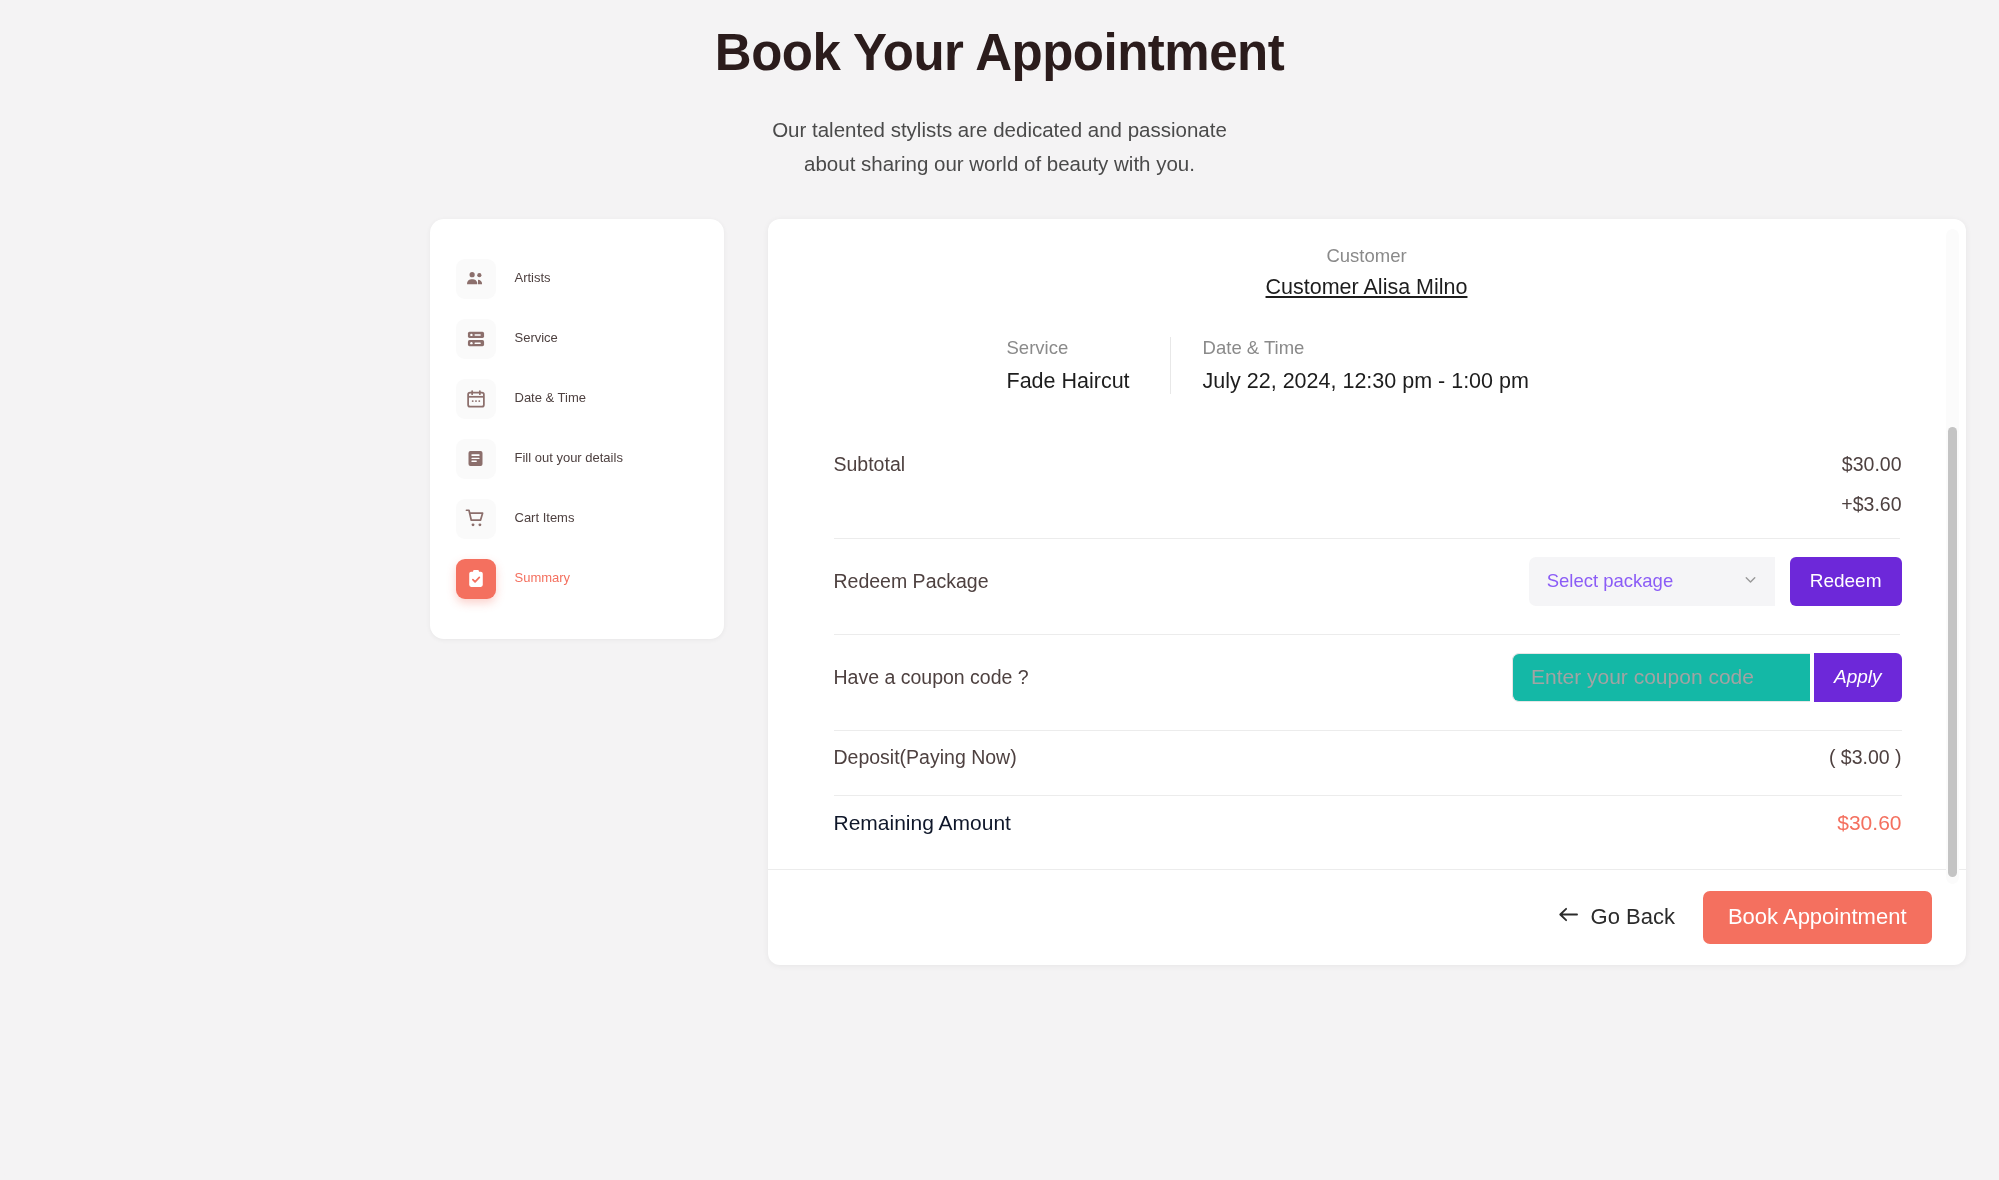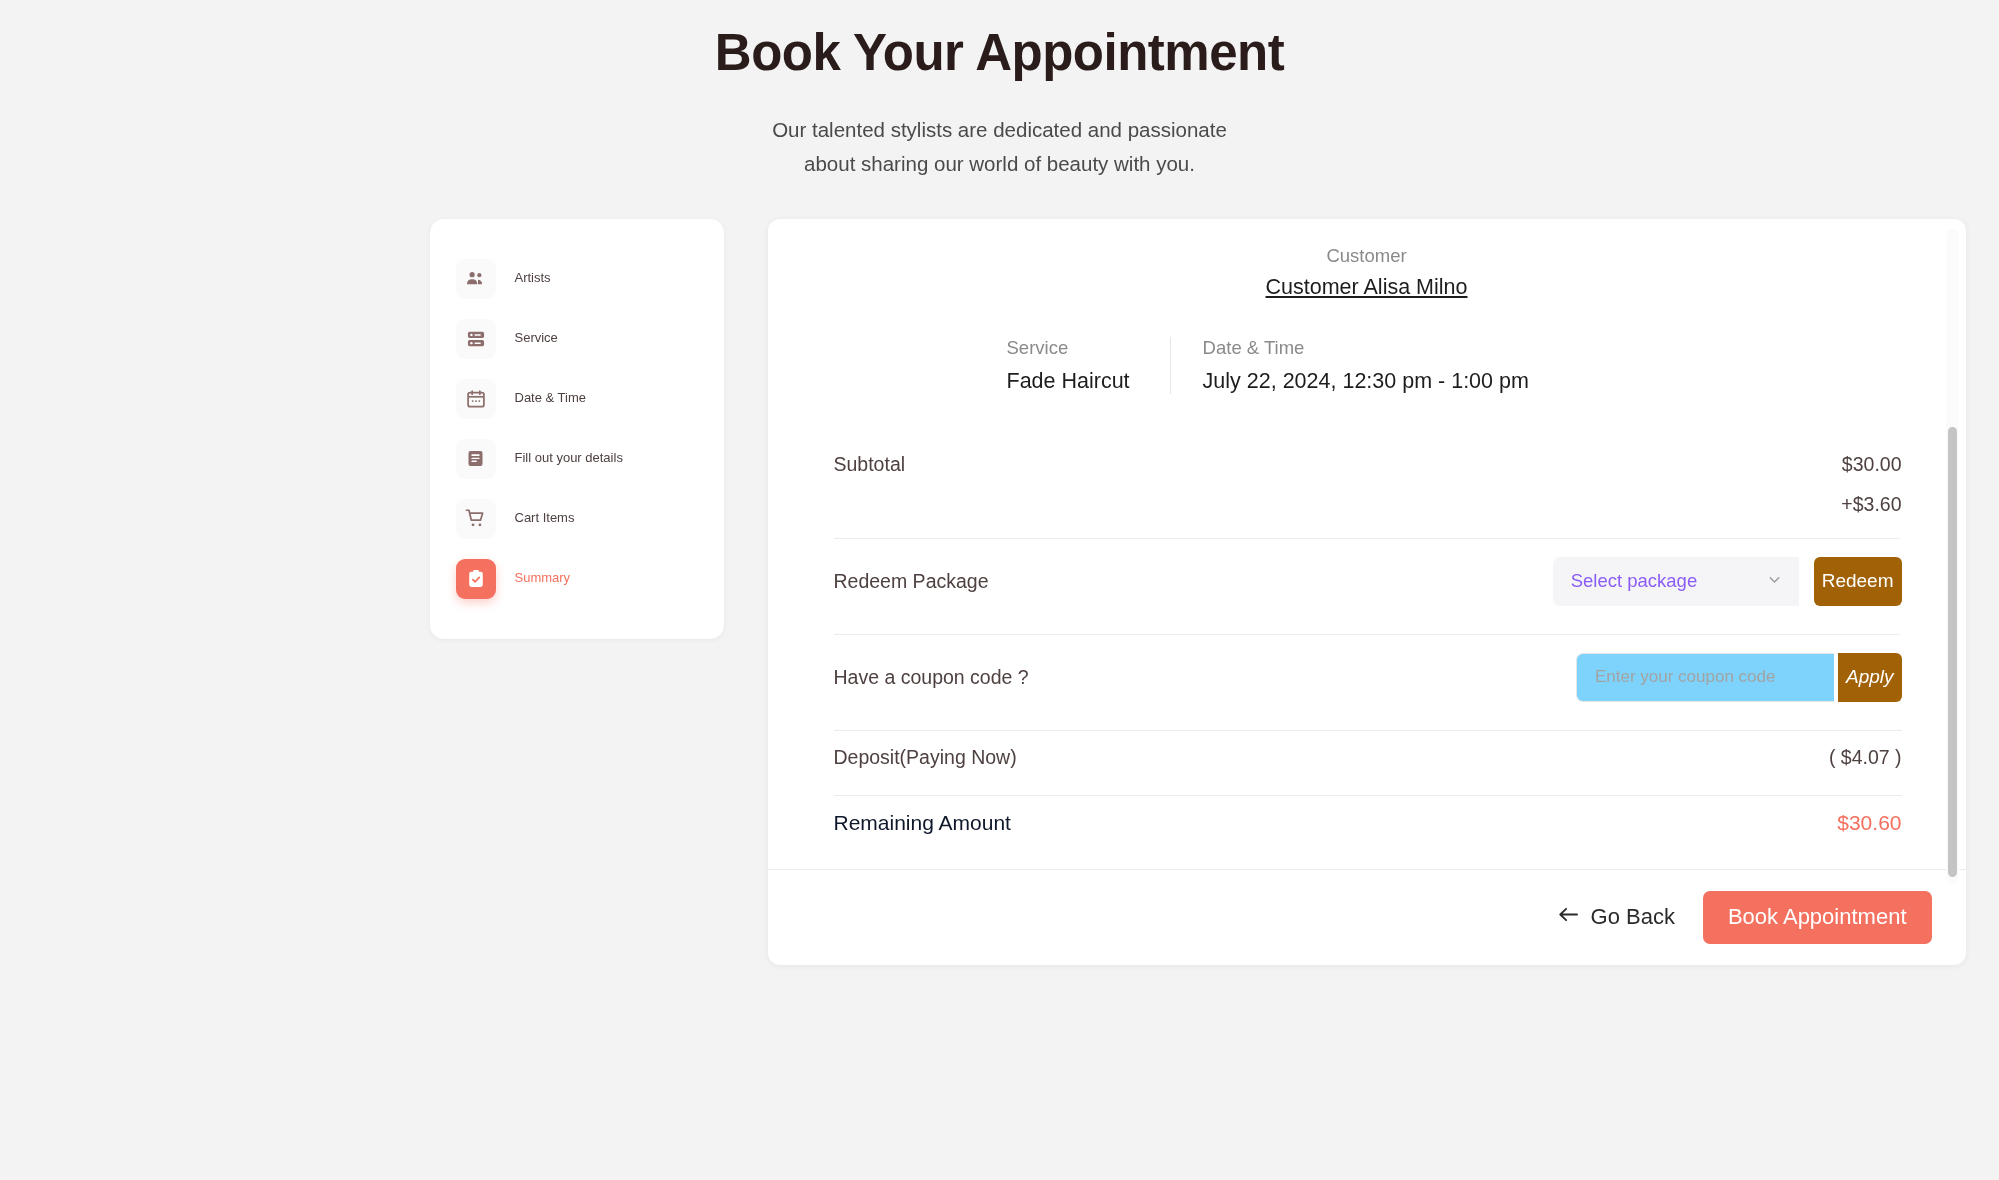--- a/index.html
+++ b/index.html
@@ -181,41 +181,41 @@
     border-radius: 7px 0 0 7px;
     display: flex;
     align-items: center;
     justify-content: space-between;
     padding: 0 16px 0 18px;
     cursor: pointer;
   }
   .select-text { font-size: 18.5px; color: #8b5cf6; }
 
   .text-input {
-    width: 258px;
+    width: 298px;
     height: 49px;
-    background: #7dd3fc;
+    background: #14b8a6;
     border: 1px solid #e6e6e6;
     border-right: none;
     border-radius: 7px 0 0 7px;
     padding: 0 18px;
-    font-size: 17px;
+    font-size: 21px;
     color: #4e4140;
     font-family: "Liberation Sans", sans-serif;
     outline: none;
   }
   .text-input::placeholder { color: #a3a3a3; }
 
   .btn-orange {
     height: 49px;
-    background: #a16207;
+    background: #6d28d9;
     color: #ffffff;
     border: none;
     border-radius: 6px;
-    padding: 0 8px;
+    padding: 0 20px;
     font-size: 19px;
     font-family: "Liberation Sans", sans-serif;
     cursor: pointer;
     white-space: nowrap;
     margin-left: 15px;
   }
   .btn-orange.apply { margin-left: 4px; border-radius: 0 6px 6px 0; font-style: italic; }
 
   .price-row.strong .price-label {
     font-size: 21px;
@@ -427,21 +427,21 @@
             <span class="ctrl-group">
               <input class="text-input" type="text" placeholder="Enter your coupon code" style="">
               <button class="btn-orange apply">Apply</button>
             </span>
           </div>
 
           <div class="hr full"></div>
 
           <div class="price-row deposit">
             <span class="price-label">Deposit(Paying Now)</span>
-            <span class="price-value">( $4.07 )</span>
+            <span class="price-value">( $3.00 )</span>
           </div>
 
           <div class="hr full"></div>
 
           <div class="price-row strong deposit">
             <span class="price-label">Remaining Amount</span>
             <span class="price-value">$30.60</span>
           </div>
 
         </div>

